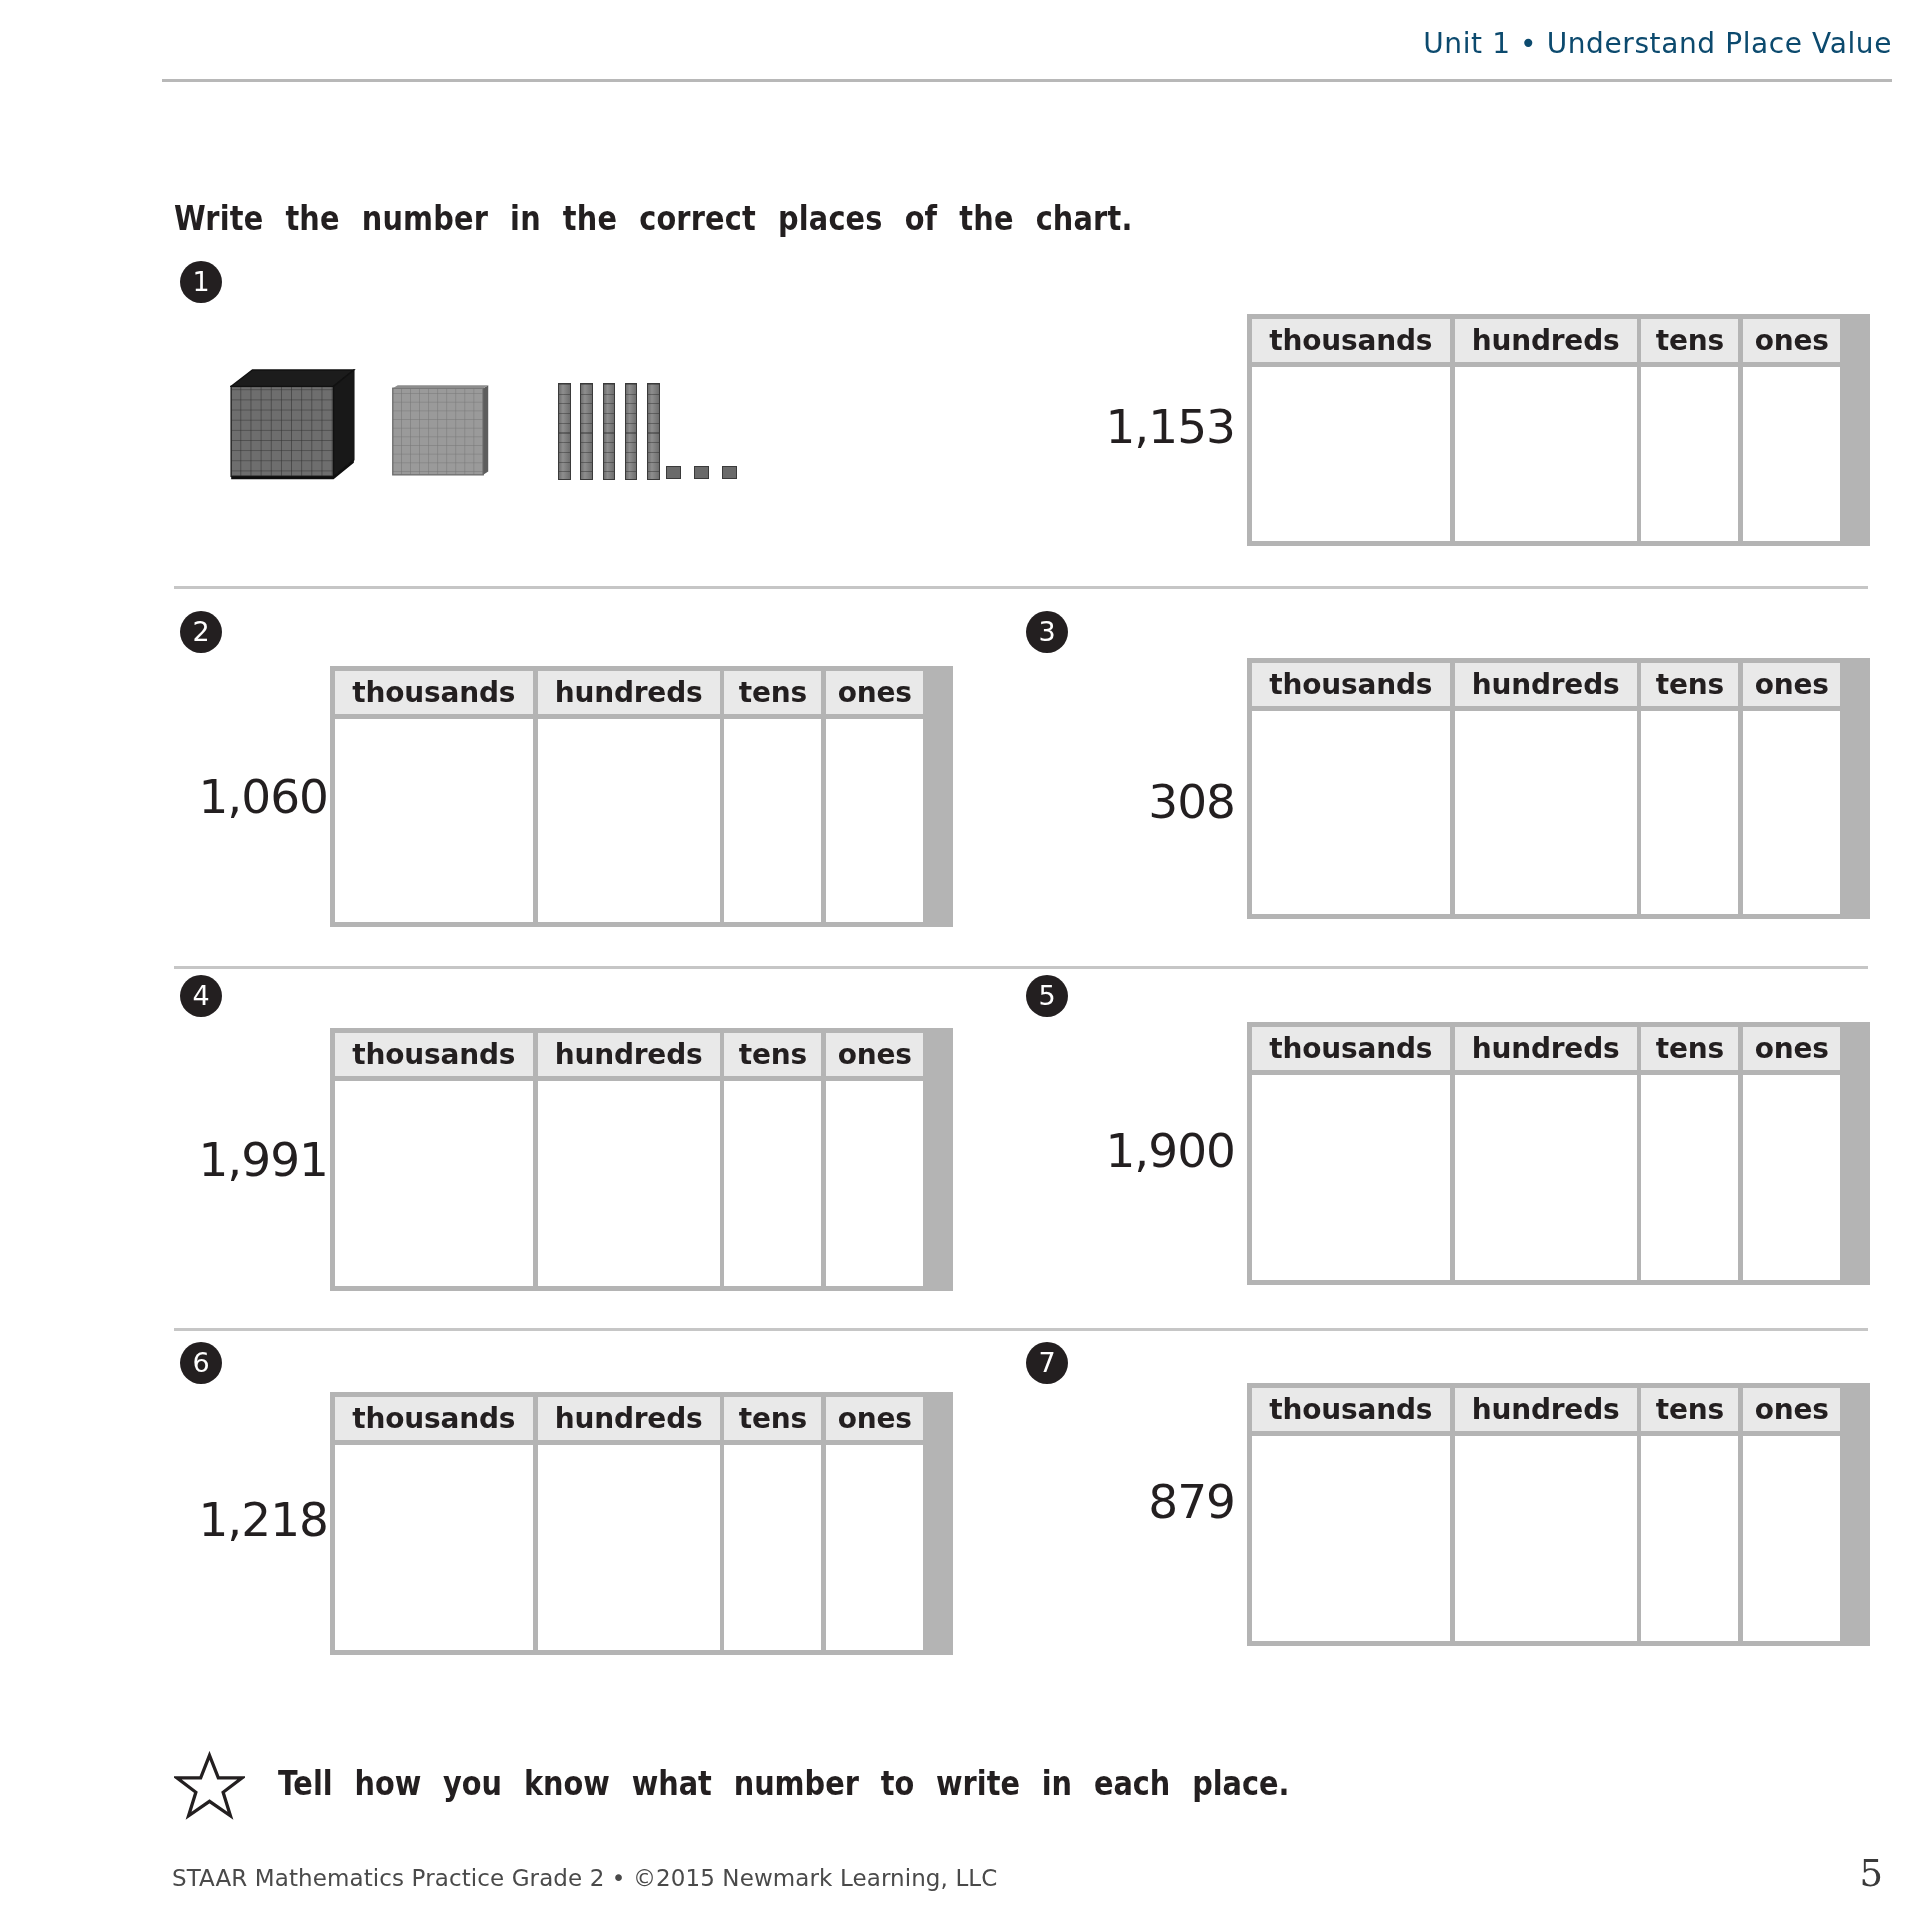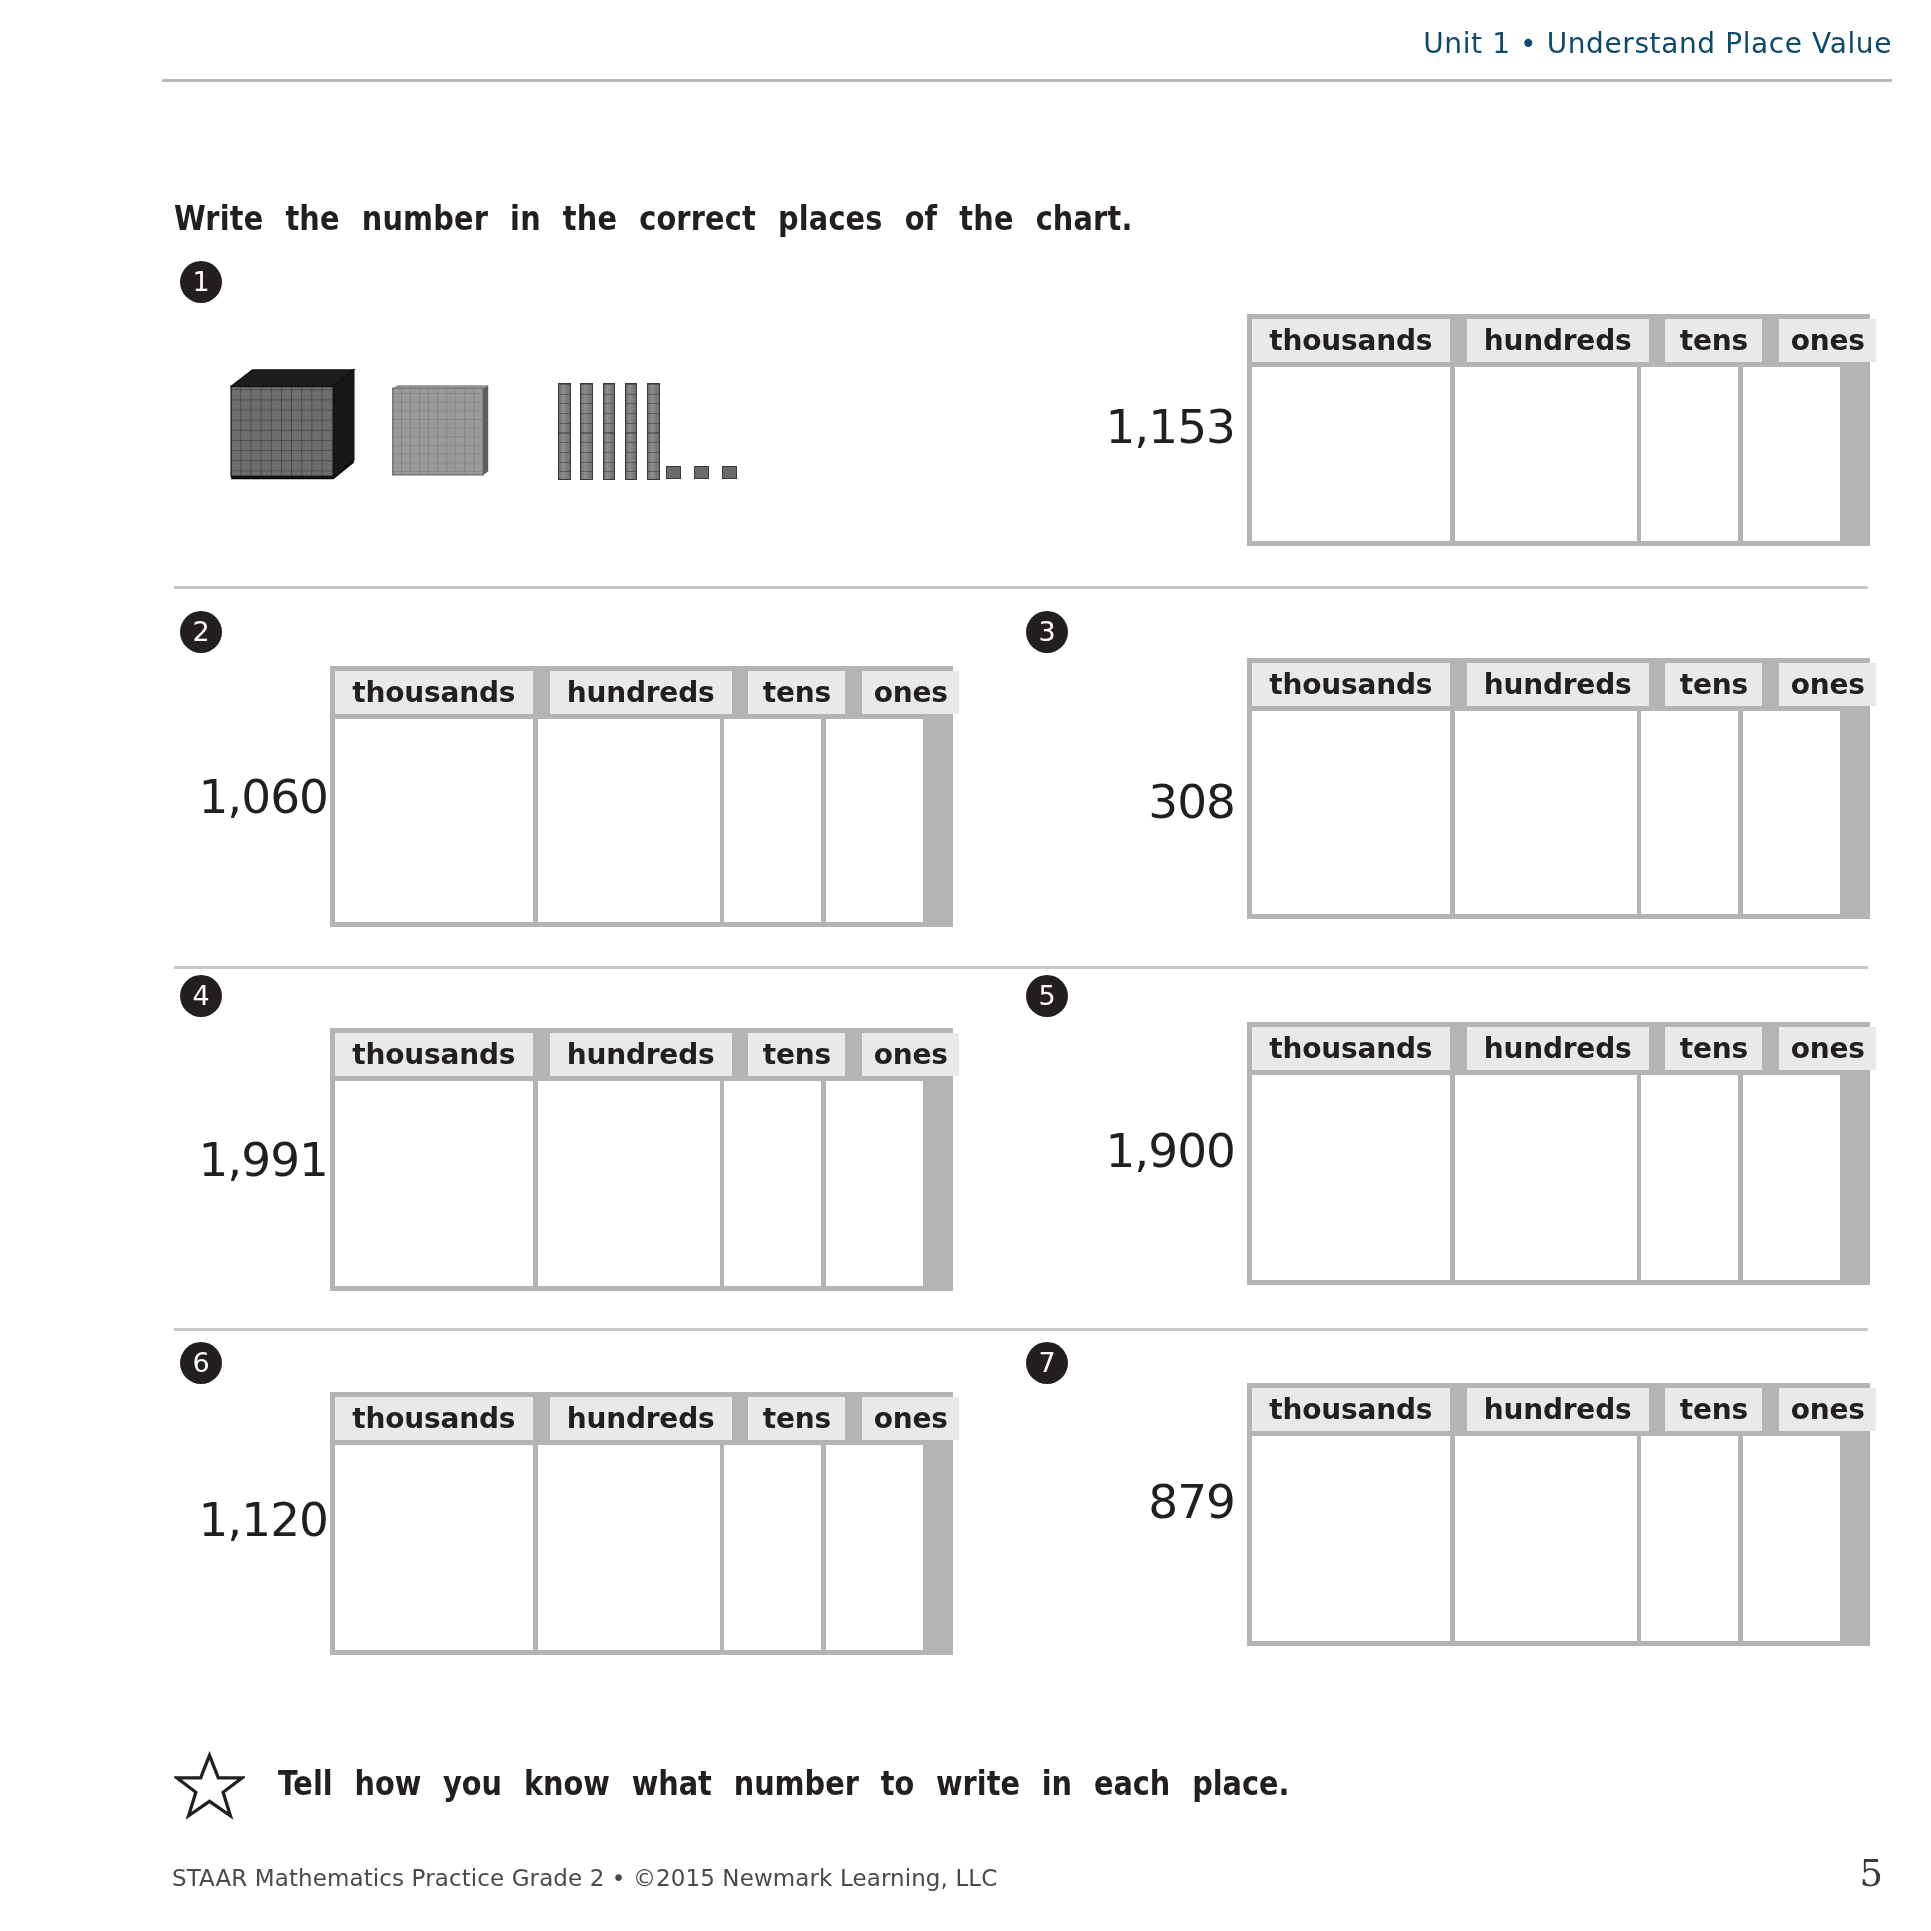--- a/index.html
+++ b/index.html
@@ -117,21 +117,20 @@
     background: #b4b4b4;
     padding: 4.8px;
     box-sizing: border-box;
     display: flex;
     flex-direction: column;
   }
   .pv-head {
     display: flex;
     height: 43px;
     flex: 0 0 auto;
-    gap: 12px;
   }
   .pv-body {
     display: flex;
     flex: 1 1 auto;
     margin-top: 4.8px;
   }
   .pv-hcell {
     background: #e9e9e9;
     font-family: "DejaVu Sans", sans-serif;
     font-weight: bold;
@@ -414,21 +413,21 @@
       <div class="pv-bcell c-th"></div>
       <div class="pv-bcell c-hu"></div>
       <div class="pv-bcell c-te"></div>
       <div class="pv-bcell c-on"></div>
     </div>
   </div>
 
   <div class="divider" style="top:1328px;"></div>
 
   <div class="badge" style="left:180px; top:1342px;">6</div>
-  <div class="num" style="left:164px; top:1492px; width:164px;">1,120</div>
+  <div class="num" style="left:164px; top:1492px; width:164px;">1,218</div>
   <div class="pvchart" style="left:330px; top:1392px; width:623px; height:263px;">
     <div class="pv-head">
       <div class="pv-hcell c-th">thousands</div>
       <div class="pv-hcell c-hu">hundreds</div>
       <div class="pv-hcell c-te">tens</div>
       <div class="pv-hcell c-on">ones</div>
     </div>
     <div class="pv-body">
       <div class="pv-bcell c-th"></div>
       <div class="pv-bcell c-hu"></div>

